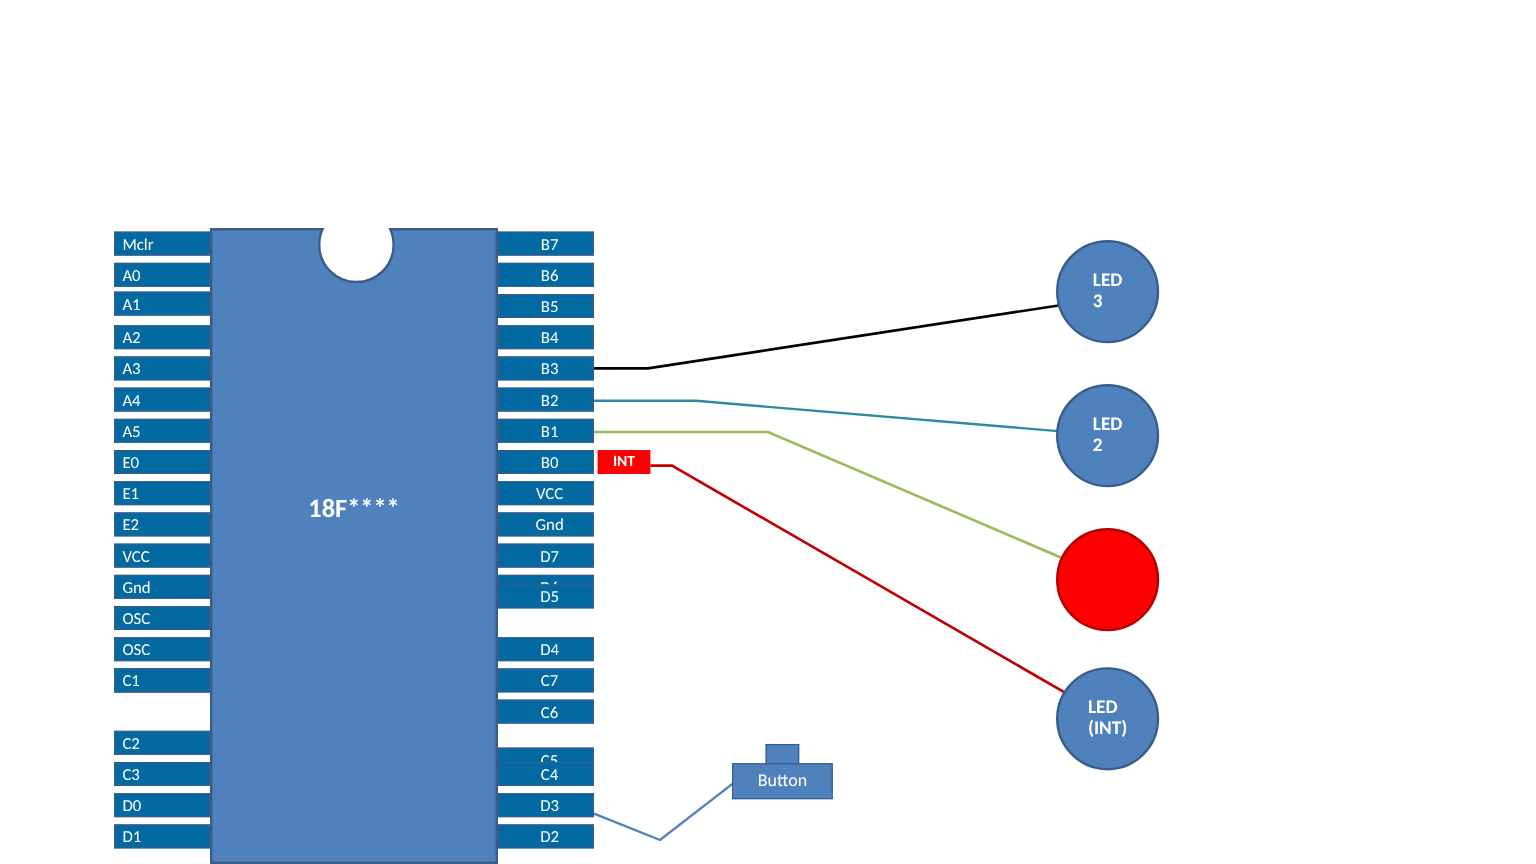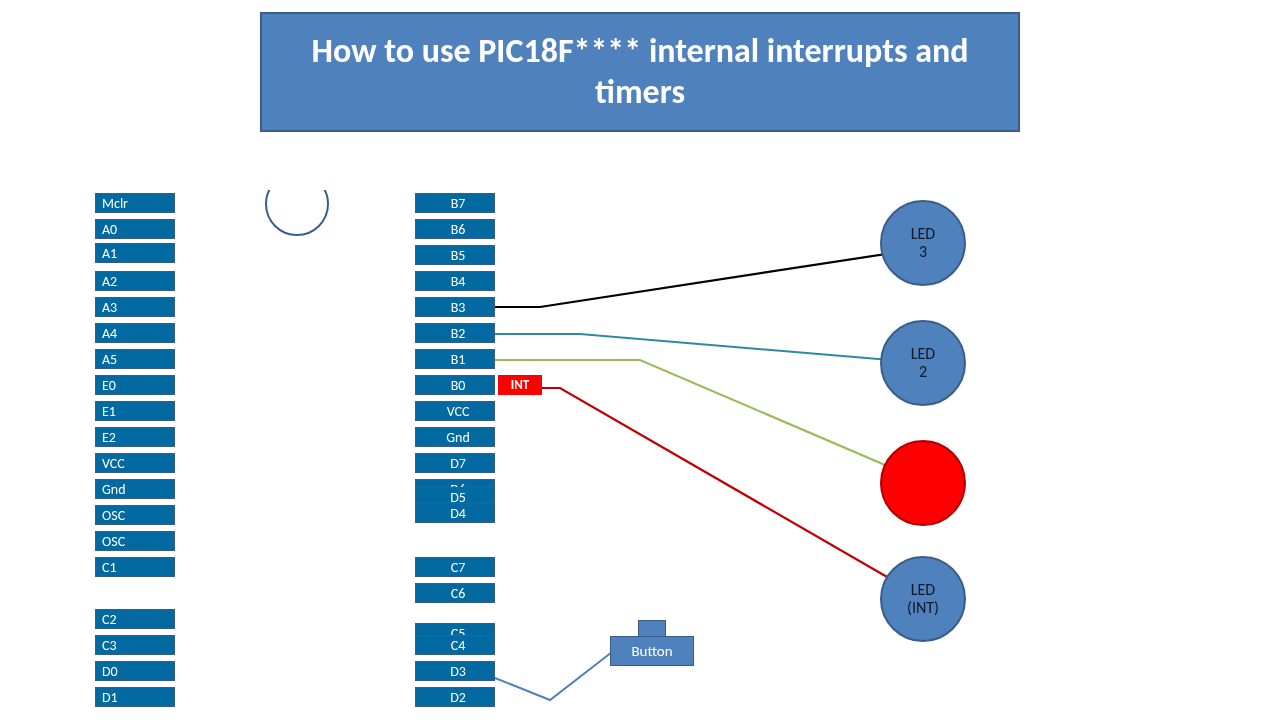--- a/index.html
+++ b/index.html
@@ -123,29 +123,29 @@
     border: 1px solid #385d8a;
     border-bottom: none;
   }
   .node {
     position: absolute;
     width: 86px;
     height: 86px;
     border-radius: 50%;
     background: #4f81bd;
     border: 2px solid #385d8a;
-    color: #0f172a;
+    color: #ffffff;
     font-size: 16px;
     display: flex;
     align-items: center;
     justify-content: center;
-    text-align: center;
     line-height: 1.1;
     box-sizing: border-box;
     white-space: pre-line;
+    font-weight: bold;
   }
   .node.red-dot {
     background: #ff0000;
     border-color: #b00000;
   }
 </style>
 </head>
 <body>
 <div class="stage">
 
@@ -155,22 +155,24 @@
 
   <polyline points="495,334 580,334 914,362" stroke="#2e8aa0" stroke-width="2" fill="none"></polyline>
 
   <polyline points="495,360 640,360 920,480" stroke="#9bbb59" stroke-width="2.2" fill="none"></polyline>
 
   <polyline points="542,388 560,388 920,596" stroke="#c00000" stroke-width="2.2" fill="none"></polyline>
 
   <polyline points="495,678 550,700 612,652" stroke="#4f81bd" stroke-width="2" fill="none"></polyline>
 </svg>
 
-<div class="title-box">How to use PIC18F**** internal interrupts and timers</div>
-
+
+<div class="chip-body">
+  <div class="chip-label">18F****</div>
+</div>
 <div class="notch"></div>
 
 <div class="pin left" style="top:193px">Mclr</div>
 <div class="pin left" style="top:219px">A0</div>
 <div class="pin left" style="top:243px">A1</div>
 <div class="pin left" style="top:271px">A2</div>
 <div class="pin left" style="top:297px">A3</div>
 <div class="pin left" style="top:323px">A4</div>
 <div class="pin left" style="top:349px">A5</div>
 <div class="pin left" style="top:375px">E0</div>
@@ -193,21 +195,21 @@
 <div class="pin right" style="top:271px">B4</div>
 <div class="pin right" style="top:297px">B3</div>
 <div class="pin right" style="top:323px">B2</div>
 <div class="pin right" style="top:349px">B1</div>
 <div class="pin right" style="top:375px">B0</div>
 <div class="pin right" style="top:401px">VCC</div>
 <div class="pin right" style="top:427px">Gnd</div>
 <div class="pin right" style="top:453px">D7</div>
 <div class="pin right" style="top:479px">D6</div>
 <div class="pin right" style="top:487px">D5</div>
-<div class="pin right" style="top:503px">D4</div>
+<div class="pin right" style="top:531px">D4</div>
 <div class="pin right" style="top:557px">C7</div>
 <div class="pin right" style="top:583px">C6</div>
 <div class="pin right" style="top:623px">C5</div>
 <div class="pin right" style="top:635px">C4</div>
 <div class="pin right" style="top:661px">D3</div>
 <div class="pin right" style="top:687px">D2</div>
 
 <div class="int-tag">INT</div>
 
 <div class="button-tab"></div>

